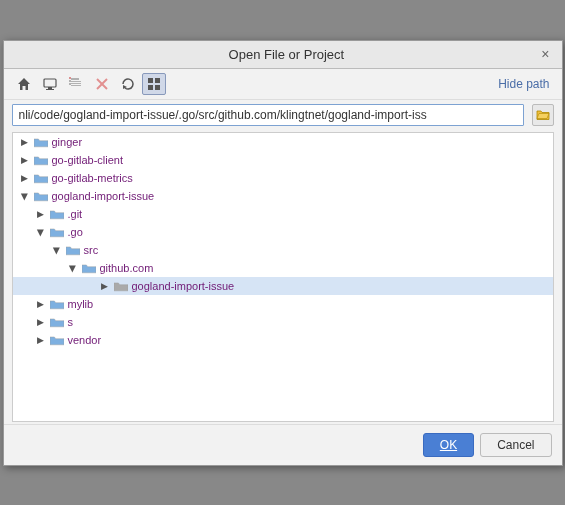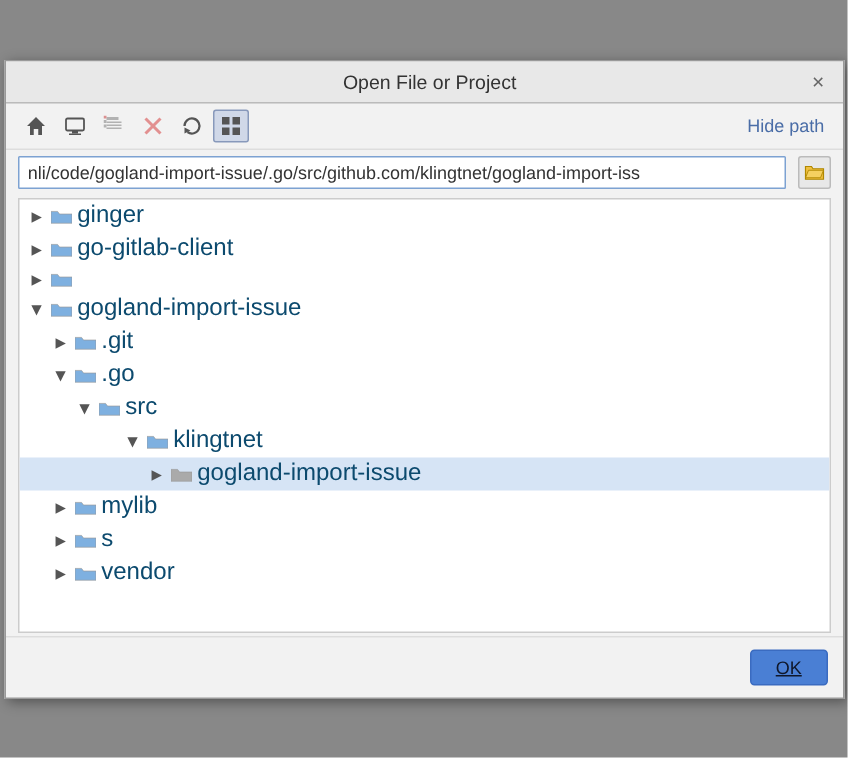--- a/index.html
+++ b/index.html
@@ -143,22 +143,22 @@
       width: 16px;
       height: 14px;
       display: inline-flex;
       align-items: center;
       justify-content: center;
       margin-right: 3px;
       flex-shrink: 0;
     }
     .folder-svg { width: 14px; height: 12px; }
     .tree-label {
-      font-size: 16px;
-      color: #0c4a6e;
+      font-size: 11px;
+      color: #701a75;
     }
     .drag-hint {
       padding: 4px 8px;
       font-size: 11px;
       color: #888;
       text-align: center;
     }
     .footer {
       display: flex;
       align-items: center;
@@ -171,21 +171,21 @@
       padding: 4px 16px;
       font-size: 12px;
       border-radius: 3px;
       cursor: pointer;
       border: 1px solid #bbb;
       background: #f0f0f0;
       color: #333;
     }
     .btn.primary {
       background: #4a7fd4;
-      color: #0f172a;
+      color: #ffffff;
       border-color: #3a6bc0;
       text-decoration: underline;
     }
 
     
     .tree-container::-webkit-scrollbar { width: 8px; }
     .tree-container::-webkit-scrollbar-track { background: #f0f0f0; }
     .tree-container::-webkit-scrollbar-thumb { background: #c0c0c0; border-radius: 4px; }
   </style>
 </head>
@@ -284,20 +284,21 @@
           </span>
           <span class="tree-label">go-gitlab-client</span>
         </div>
         <div class="tree-item">
           <span class="tree-arrow" style="margin-left: 4px;">▶</span>
           <span class="folder-icon">
             <svg class="folder-svg" viewBox="0 0 16 13" xmlns="http://www.w3.org/2000/svg">
     <path d="M0 3 h5 l1.5 2 h9.5 v7 h-16 z" fill="#7eb0e0" stroke="#999" stroke-width="0.5"></path>
   </svg>
           </span>
+          <span class="tree-label">go-gitlab-metrics</span>
         </div>
         <div class="tree-item">
           <span class="tree-arrow expanded" style="margin-left: 4px;">▶</span>
           <span class="folder-icon">
             <svg class="folder-svg" viewBox="0 0 16 13" xmlns="http://www.w3.org/2000/svg">
     <path d="M0 3 h5 l1.5 2 h9.5 v7 h-16 z" fill="#7eb0e0" stroke="#999" stroke-width="0.5"></path>
   </svg>
           </span>
           <span class="tree-label">gogland-import-issue</span>
         </div>
@@ -322,27 +323,27 @@
         <div class="tree-item">
           <span class="tree-arrow expanded" style="margin-left: 36px;">▶</span>
           <span class="folder-icon">
             <svg class="folder-svg" viewBox="0 0 16 13" xmlns="http://www.w3.org/2000/svg">
     <path d="M0 3 h5 l1.5 2 h9.5 v7 h-16 z" fill="#7eb0e0" stroke="#999" stroke-width="0.5"></path>
   </svg>
           </span>
           <span class="tree-label">src</span>
         </div>
         <div class="tree-item">
-          <span class="tree-arrow expanded" style="margin-left: 68px;">▶</span>
-          <span class="folder-icon">
-            <svg class="folder-svg" viewBox="0 0 16 13" xmlns="http://www.w3.org/2000/svg">
-    <path d="M0 3 h5 l1.5 2 h9.5 v7 h-16 z" fill="#7eb0e0" stroke="#999" stroke-width="0.5"></path>
-  </svg>
-          </span>
-          <span class="tree-label">klingtnet</span>
+          <span class="tree-arrow expanded" style="margin-left: 52px;">▶</span>
+          <span class="folder-icon">
+            <svg class="folder-svg" viewBox="0 0 16 13" xmlns="http://www.w3.org/2000/svg">
+    <path d="M0 3 h5 l1.5 2 h9.5 v7 h-16 z" fill="#7eb0e0" stroke="#999" stroke-width="0.5"></path>
+  </svg>
+          </span>
+          <span class="tree-label">github.com</span>
         </div>
         <div class="tree-item selected">
           <span class="tree-arrow" style="margin-left: 84px;">▶</span>
           <span class="folder-icon">
             <svg class="folder-svg" viewBox="0 0 16 13" xmlns="http://www.w3.org/2000/svg">
     <path d="M0 3 h5 l1.5 2 h9.5 v7 h-16 z" fill="#aaaaaa" stroke="#999" stroke-width="0.5"></path>
   </svg>
           </span>
           <span class="tree-label">gogland-import-issue</span>
         </div>
@@ -372,15 +373,16 @@
   </svg>
           </span>
           <span class="tree-label">vendor</span>
         </div>
       </div>
   </div>
 
 
   <div class="footer">
     <button class="btn primary">OK</button>
+    <button class="btn">Cancel</button>
   </div>
 
 </div>
 
 </body></html>

